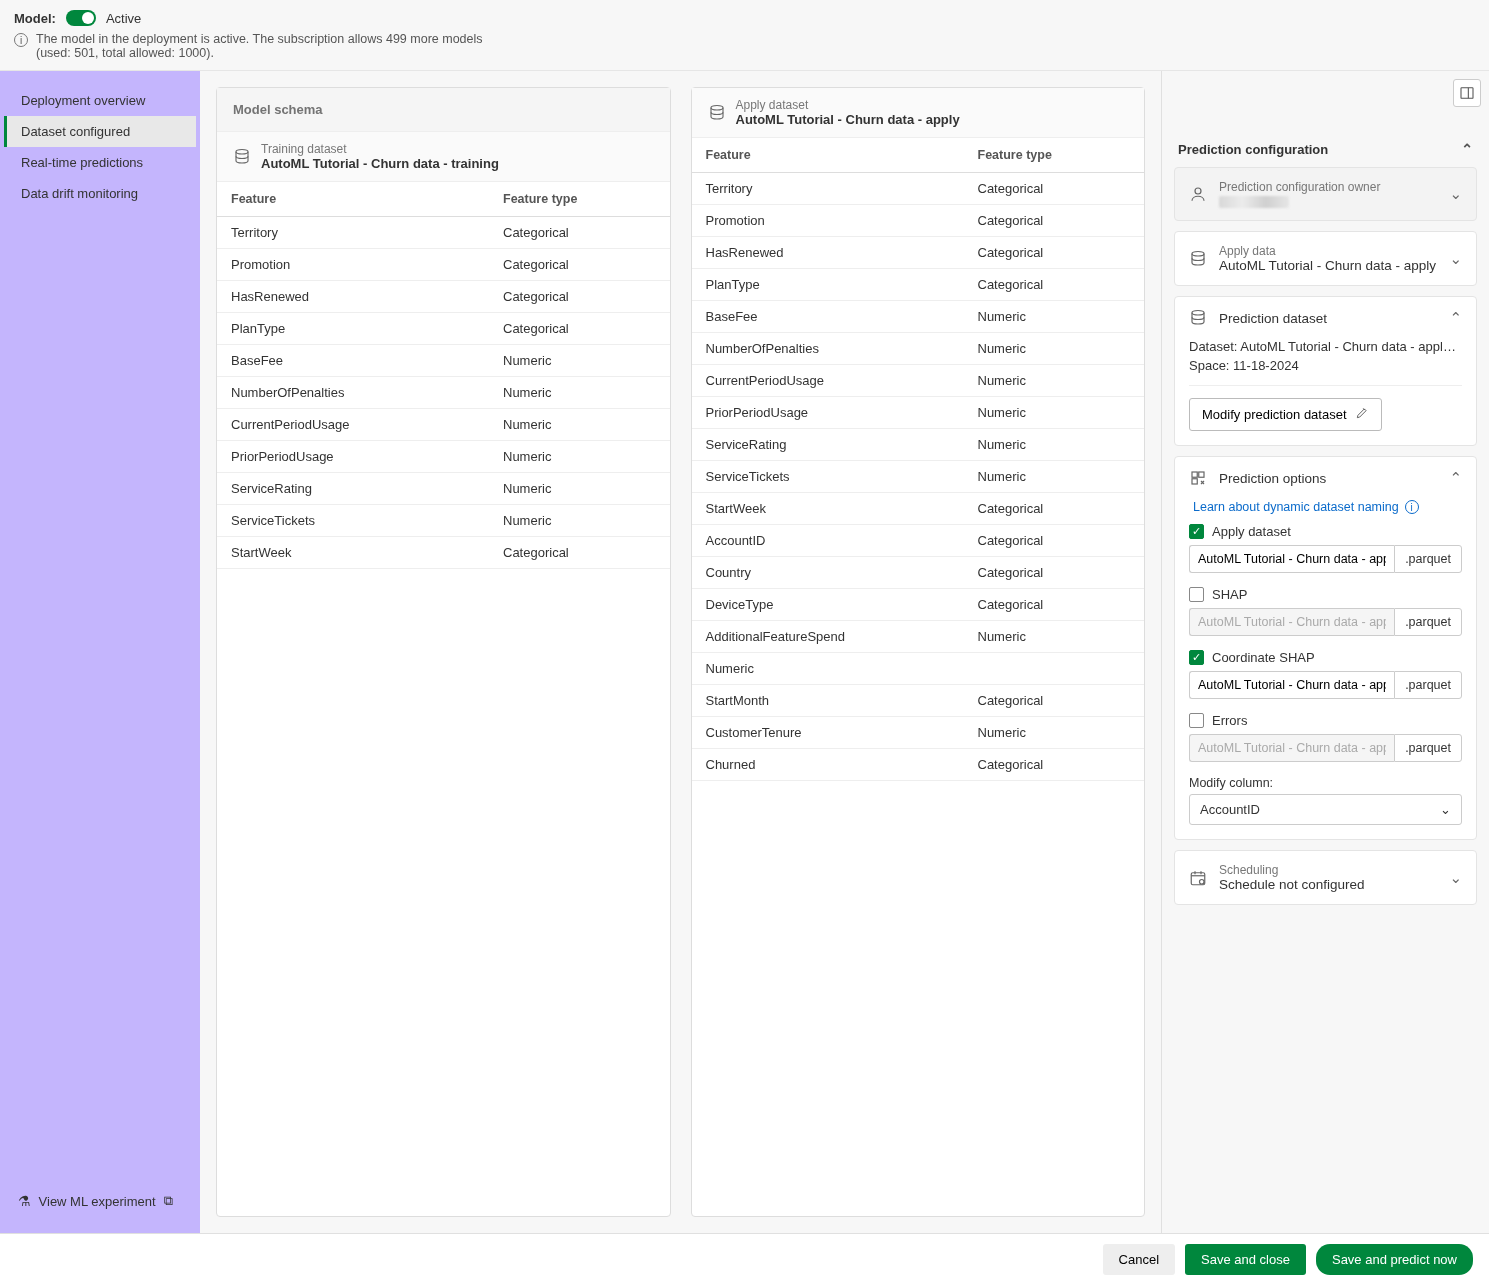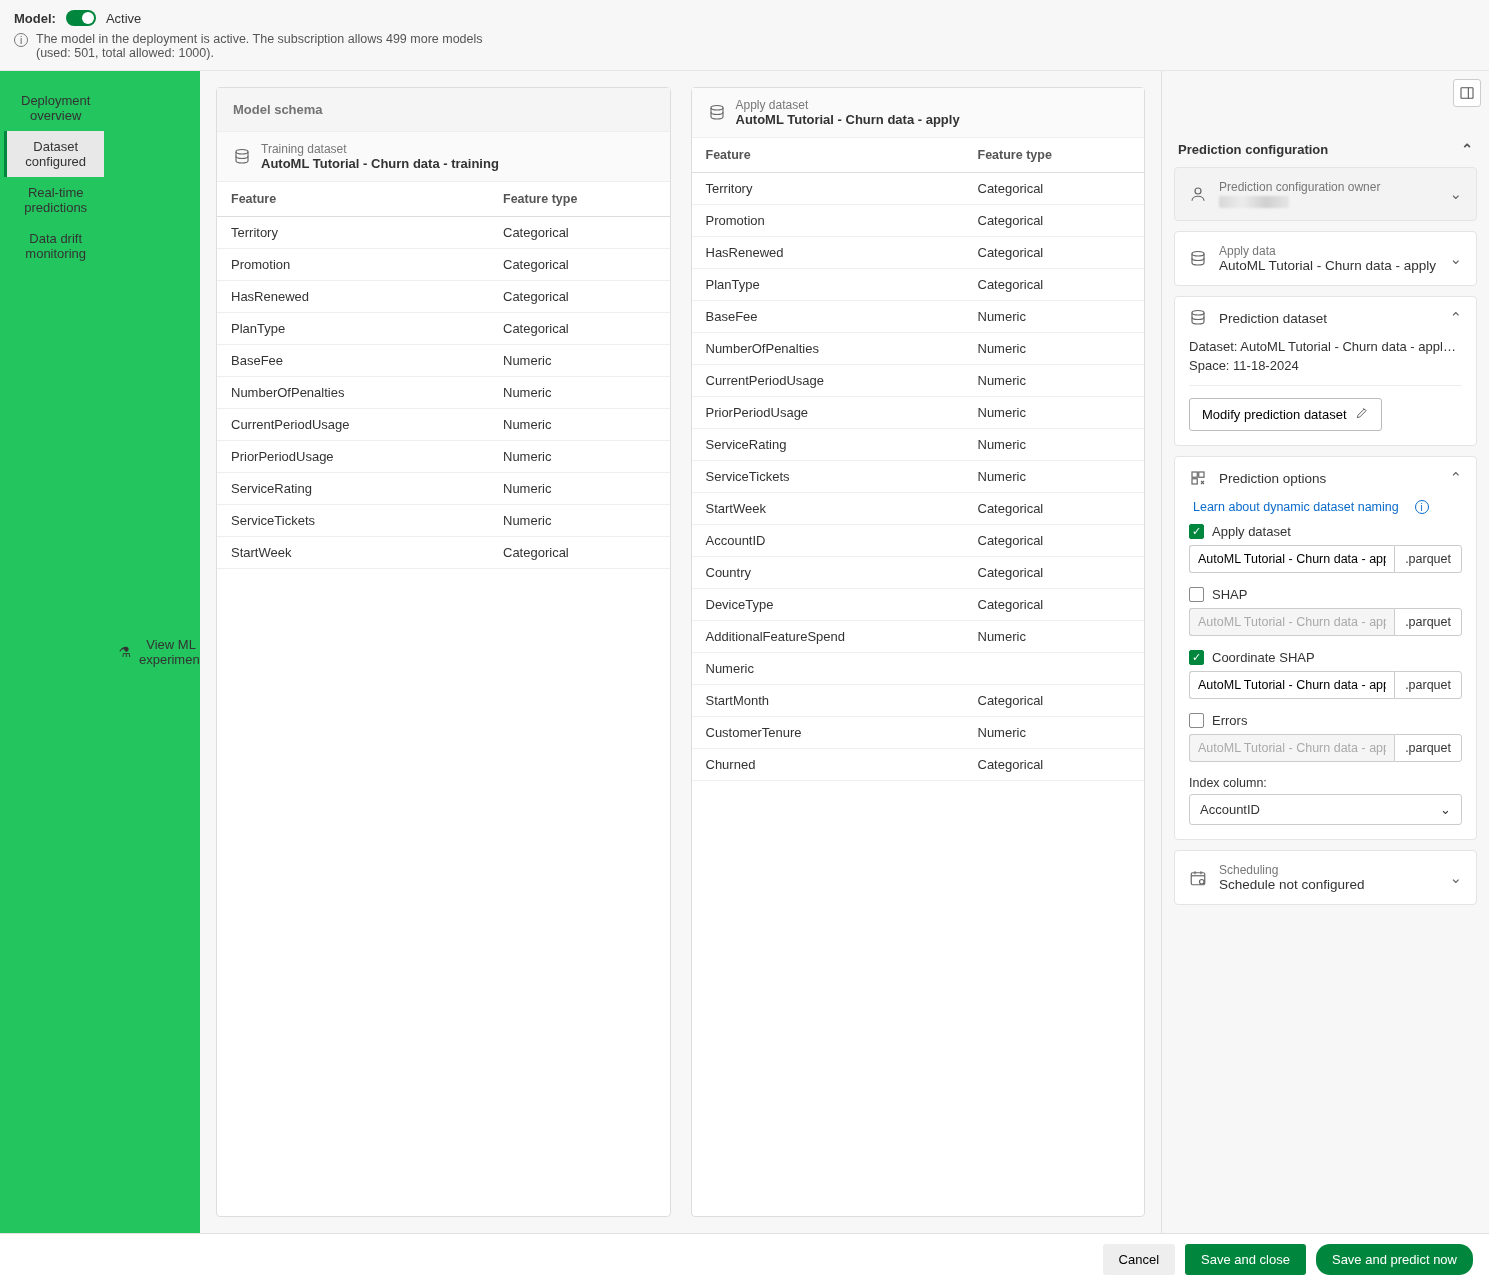--- a/index.html
+++ b/index.html
@@ -9,21 +9,21 @@
 .topbar { background: #f7f7f7; border-bottom: 1px solid #e6e6e6; padding: 10px 14px; display: flex; flex-direction: column; gap: 6px; }
 .topbar-row1 { display: flex; align-items: center; gap: 10px; }
 .topbar-row1 .label { font-weight: 600; }
 .toggle { width: 30px; height: 16px; background: #00873d; border-radius: 8px; position: relative; display: inline-block; }
 .toggle::after { content: ""; position: absolute; right: 2px; top: 2px; width: 12px; height: 12px; background: #fff; border-radius: 50%; }
 .topbar-row2 { display: flex; align-items: flex-start; gap: 8px; color: #555; font-size: 12.5px; }
 .info-icon { width: 14px; height: 14px; border: 1px solid #777; border-radius: 50%; display: inline-flex; align-items: center; justify-content: center; font-size: 10px; color: #555; flex-shrink: 0; margin-top: 1px; }
 
 .main-area { display: flex; flex: 1; overflow: hidden; }
 
-.left-nav { width: 200px; background: #22c55e; padding: 14px 4px; display: flex; flex-direction: row; text-align: center; }
+.left-nav { width: 200px; background: #c4b5fd; padding: 14px 4px; display: flex; flex-direction: column; }
 .nav-list { flex: 1; }
 .nav-item { padding: 8px 14px; cursor: pointer; color: #333; font-size: 13px; border-left: 3px solid transparent; }
 .nav-item.active { background: #e8e8e8; border-left: 3px solid #00873d; }
 .nav-footer { padding: 10px 14px; display: flex; align-items: center; gap: 8px; cursor: pointer; }
 .flask-icon::before { content: "⚗"; font-size: 14px; }
 .ext-icon::before { content: "⧉"; font-size: 13px; }
 
 .content { flex: 1; display: flex; gap: 20px; padding: 16px; background: #f7f7f7; overflow: auto; }
 .schema-card { flex: 1; background: #fff; border: 1px solid #ddd; border-radius: 4px; display: flex; flex-direction: column; min-width: 0; }
 .schema-card-header { padding: 14px 16px; font-weight: 600; color: #737373; border-bottom: 1px solid #eee; background: #f5f5f5; }
@@ -60,21 +60,21 @@
 .section-header .schev { color: #666; font-size: 15px; }
 .section-body { padding: 0 14px 14px 14px; }
 
 .blur-placeholder { width: 70px; height: 12px; background: linear-gradient(90deg,#d8d8d8,#ececec,#d0d0d0,#e6e6e6); border-radius: 2px; filter: blur(1px); margin-top:2px;}
 
 .ds-line { font-size: 13px; color: #333; margin-bottom: 4px; overflow: hidden; text-overflow: ellipsis; white-space: nowrap; }
 .hr { border: none; border-top: 1px solid #eee; margin: 12px 0; }
 .btn-outline { border: 1px solid #bbb; background: #fff; padding: 7px 12px; border-radius: 3px; cursor: pointer; display: inline-flex; align-items: center; gap: 8px; font-size: 13px; }
 .pencil-icon svg { width: 14px; height: 14px; stroke: #555; fill: none; stroke-width: 1.6; }
 
-.learn-link { color: #0b6bcb; font-size: 12.5px; display: inline-flex; align-items: flex-end; gap: 16px; cursor: pointer; margin-bottom: 10px; margin-left: 4px;}
+.learn-link { color: #0b6bcb; font-size: 12.5px; display: inline-flex; align-items: flex-end; gap: 6px; cursor: pointer; margin-bottom: 10px; margin-left: 4px;}
 .info-small { width: 14px; height: 14px; border: 1.2px solid #0b6bcb; border-radius: 50%; display: inline-flex; align-items: center; justify-content: center; font-size: 10px; color: #0b6bcb; }
 
 .opt-block { margin-bottom: 14px; }
 .opt-head { display: flex; align-items: center; gap: 8px; margin-bottom: 6px; }
 .chk { width: 15px; height: 15px; border: 1.5px solid #888; border-radius: 2px; display: inline-flex; align-items: center; justify-content: center; cursor: pointer; background:#fff;}
 .chk.checked { background: #00873d; border-color: #00873d; }
 .chk.checked::after { content: "✓"; color: #fff; font-size: 11px; line-height: 1; }
 .opt-label { color: #333; }
 .input-row { display: flex; }
 .input-row input { flex: 1; border: 1px solid #ccc; border-right: none; padding: 6px 8px; font-size: 12.5px; border-radius: 3px 0 0 3px; min-width: 0; }
@@ -434,21 +434,21 @@
               <div class="opt-head">
                 <span class="chk"></span>
                 <span class="opt-label">Errors</span>
               </div>
               <div class="input-row">
                 <input type="text" disabled="" value="AutoML Tutorial - Churn data - apply_Prediction" style="">
                 <span class="ext">.parquet</span>
               </div>
             </div>
 
-            <div class="field-label">Index column:</div>
+            <div class="field-label">Modify column:</div>
             <div class="select">
               <span>AccountID</span>
               <span>⌄</span>
             </div>
           </div>
         </div>
 
         <div class="section">
           <div class="section-header">
             <span class="sicon">

